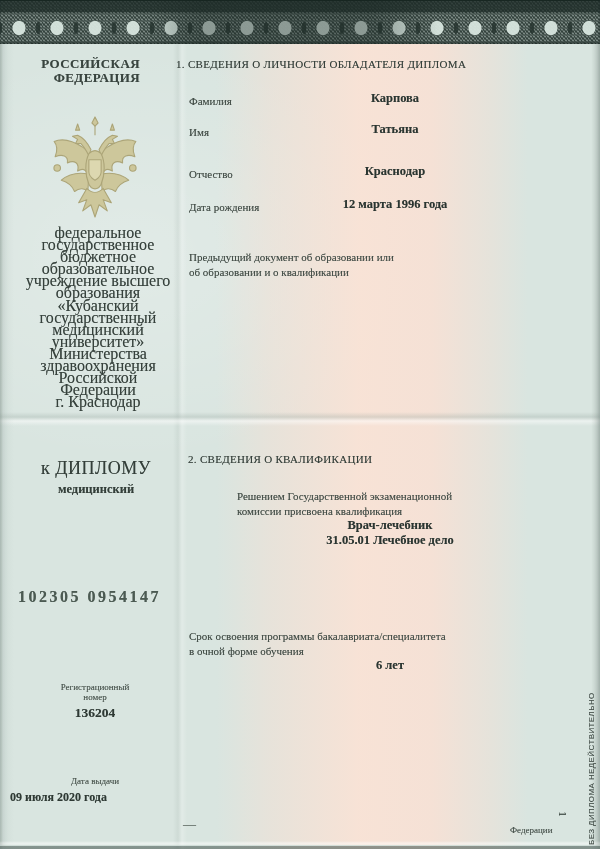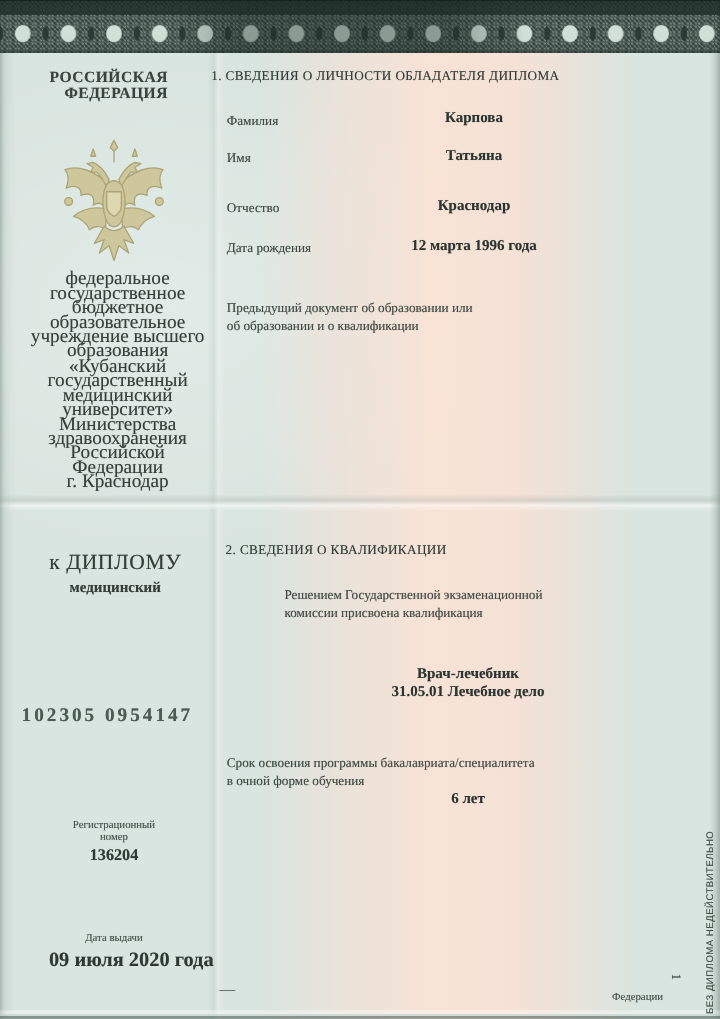--- a/index.html
+++ b/index.html
@@ -57,39 +57,39 @@
   .supplement .l2 { font-size:18px; letter-spacing:0.5px; margin-top:2px; }
   .supplement .l3 { font-size:12.5px; font-weight:600; margin-top:3px; }
   .serial { position:absolute; left:18px; top:588px; width:160px;
     font-size:16px; font-weight:700; letter-spacing:2.5px; color:#4b5a52; }
   .reg-label { position:absolute; left:35px; top:682px; width:120px; text-align:center;
     font-size:9px; line-height:10px; color:#49544e; }
   .reg-value { position:absolute; left:35px; top:705px; width:120px; text-align:center;
     font-size:13.5px; font-weight:600; color:#2e3934; }
   .date-label { position:absolute; left:35px; top:776px; width:120px; text-align:center;
     font-size:9px; color:#49544e; }
-  .date-value { position:absolute; left:10px; top:790px; width:168px; text-align:right;
-    font-size:17px; font-weight:600; color:#2e3934; }
+  .date-value { position:absolute; left:10px; top:790px; width:168px; text-align:left;
+    font-size:12px; font-weight:600; color:#2e3934; }
 
   
   .h1 { position:absolute; left:176px; top:58px; width:340px;
     font-size:11px; letter-spacing:0.3px; color:#333e39; }
   .f-label { position:absolute; left:189px; font-size:11px; color:#404b45; }
   .f-value { position:absolute; left:285px; width:220px; text-align:center;
     font-size:12.5px; font-weight:600; color:#2a3531; }
   .prev-label { position:absolute; left:189px; top:250px; width:300px;
     font-size:11px; line-height:14.5px; color:#404b45; }
   .prev-value { position:absolute; left:190px; top:281px; width:322px; text-align:right;
     font-size:12px; font-weight:600; color:#2a3531; }
   .h2 { position:absolute; left:188px; top:453px; width:300px;
     font-size:11px; letter-spacing:0.3px; color:#333e39; }
   .qual-label { position:absolute; left:189px; top:489px; width:300px;
     font-size:11px; line-height:14.5px; color:#404b45;margin-left:48px; }
   .qual-value { position:absolute; left:280px; top:518px; width:220px; text-align:center;
-    font-size:12.5px; font-weight:600; line-height:15px; color:#2a3531;margin-top:36px; }
+    font-size:12.5px; font-weight:600; line-height:15px; color:#2a3531; }
   .dur-label { position:absolute; left:189px; top:629px; width:320px;
     font-size:11px; line-height:14.5px; color:#404b45; }
   .dur-value { position:absolute; left:280px; top:658px; width:220px; text-align:center;
     font-size:12.5px; font-weight:600; color:#2a3531; }
 
   
   .dash { position:absolute; left:183px; top:816px; font-size:13px; color:#5a665f; }
   .page-label { position:absolute; left:510px; top:825px; font-size:9px; color:#49544e; }
   .page-number { position:absolute; left:560px; top:808px; font-size:11px; color:#39443e;
     transform:rotate(90deg); }

